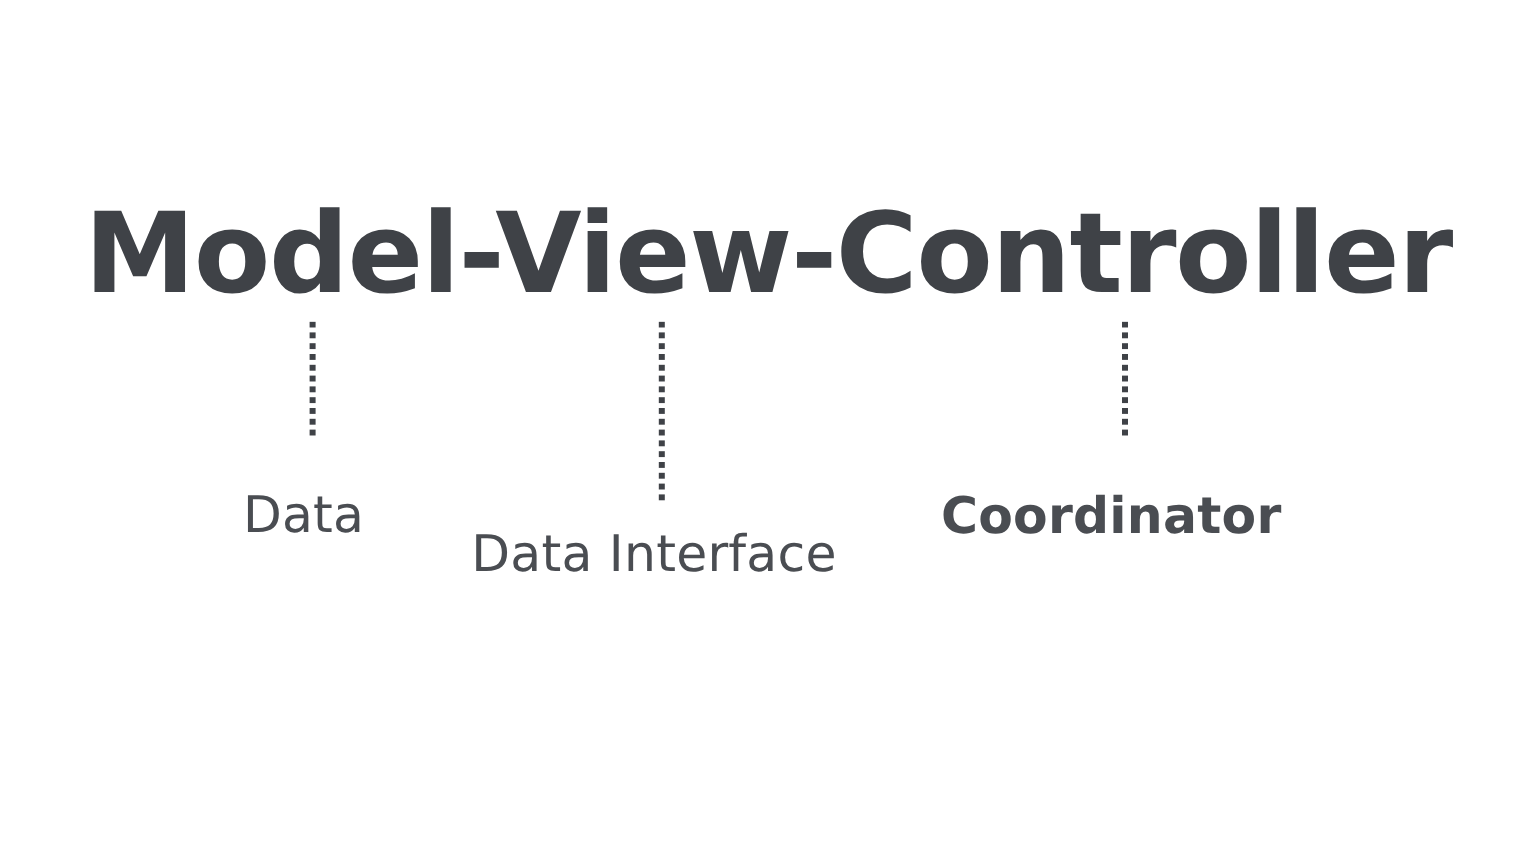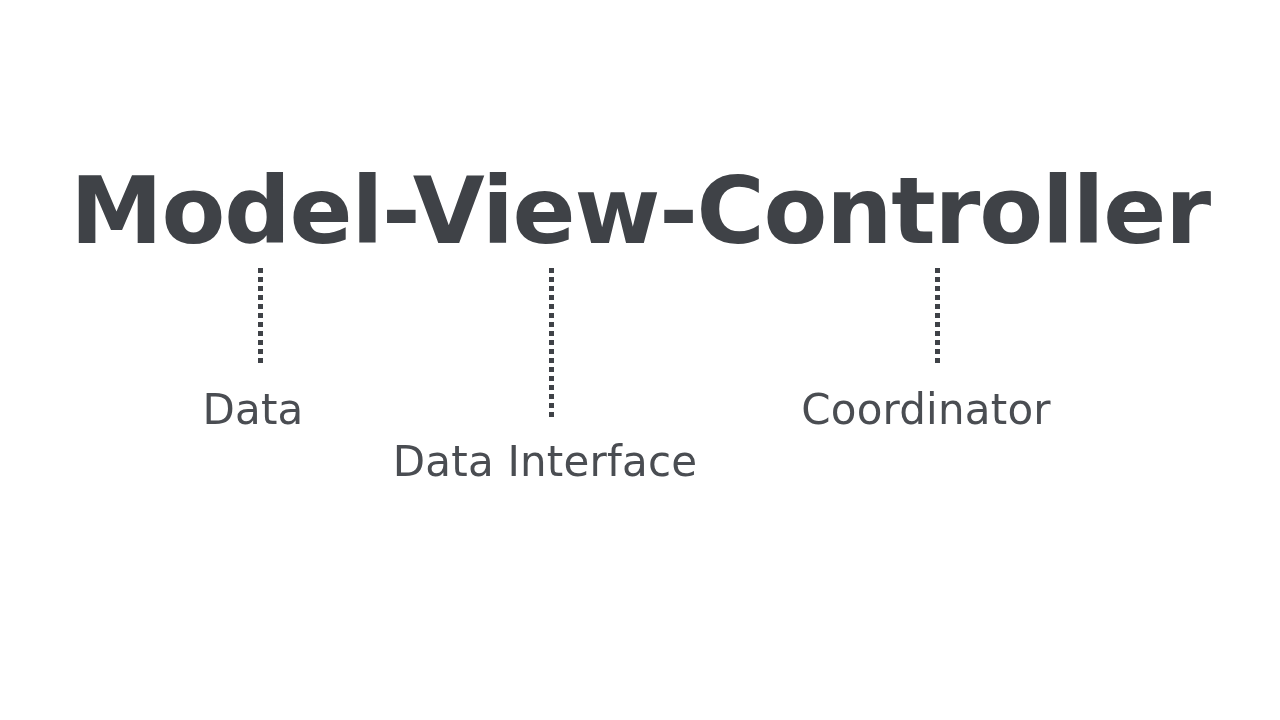--- a/index.html
+++ b/index.html
@@ -77,19 +77,19 @@
 <div class="slide">
 
   <div class="title" id="title-el">Model-View-Controller</div>
 
   <div class="connector" style="left:258px; top:268px; height:98px;"></div>
 
   <div class="connector" style="left:549px; top:268px; height:150px;"></div>
 
   <div class="connector" style="left:935px; top:268px; height:98px;"></div>
 
-  <div class="leaf-label" style="left:253px; top:389px;">Data</div>
+  <div class="leaf-label" style="left:253px; top:408px;">Data</div>
 
   <div class="leaf-label" style="left:545px; top:441px;">Data Interface</div>
 
-  <div class="leaf-label" style="left:926px; top:389px;">Coordinator</div>
+  <div class="leaf-label" style="left:926px; top:409px;font-weight:bold;">Coordinator</div>
 
 </div>
 
 </body></html>

